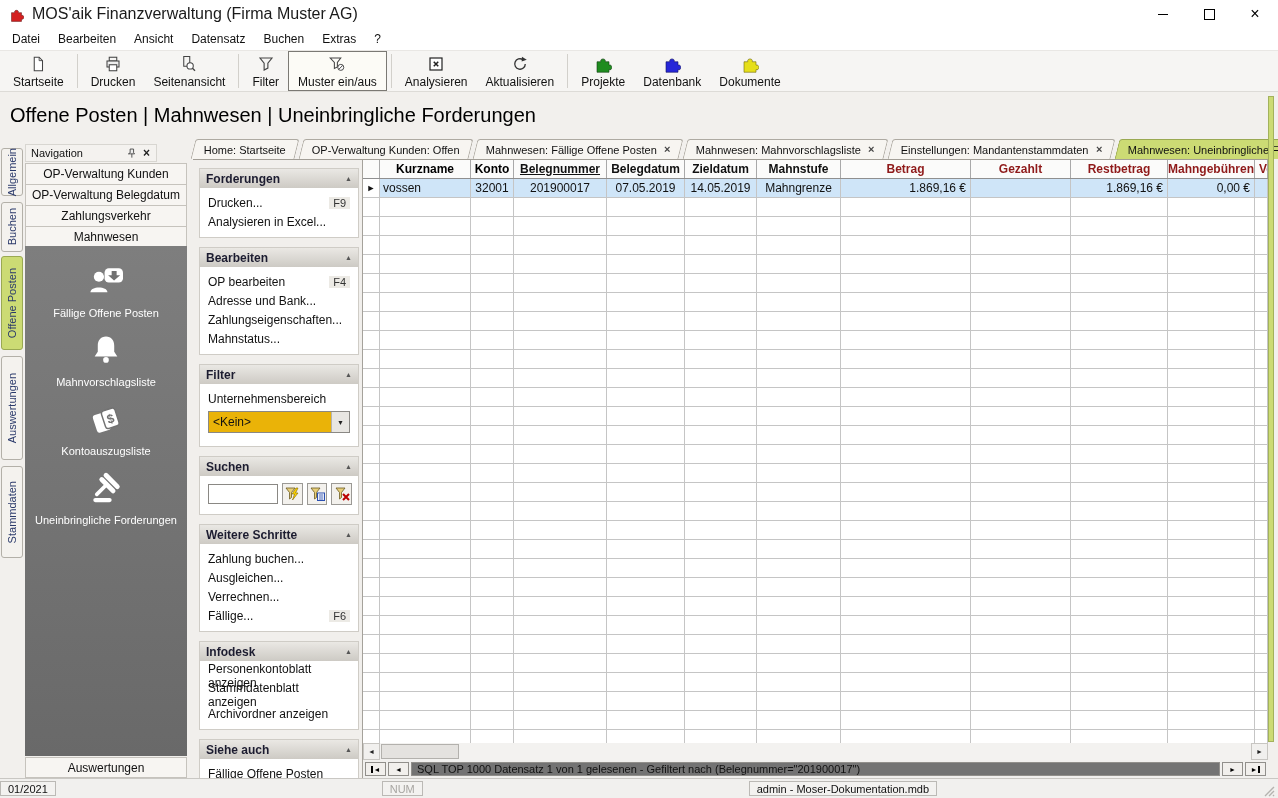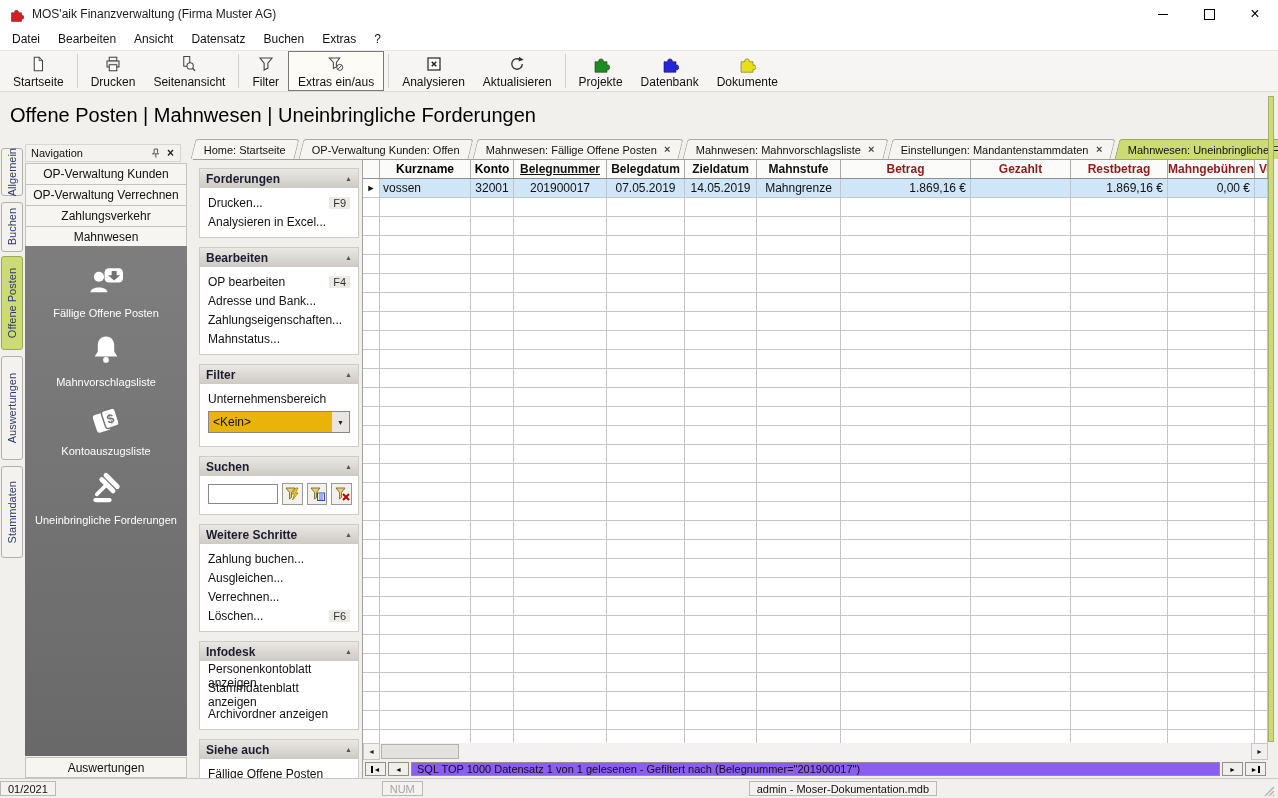--- a/index.html
+++ b/index.html
@@ -1,21 +1,21 @@
 <!DOCTYPE html>
 <html><head>
 <meta charset="utf-8">
 <style>
   html,body{margin:0;padding:0;background:#555;}
   .app{position:relative;width:1278px;height:798px;overflow:hidden;background:#f2f0ed;
        font-family:"Liberation Sans",sans-serif;font-size:12px;color:#111;}
   
   .titlebar{position:absolute;left:0;top:0;width:100%;height:28px;background:#fff;display:flex;align-items:center;}
   .ticon{margin-left:9px;display:flex;}
-  .title-text{margin-left:8px;font-size:12px;color:#1a1a1a;}
+  .title-text{margin-left:8px;font-size:16px;color:#1a1a1a;}
   .win-controls{margin-left:auto;display:flex;height:100%;}
   .win-btn{width:46px;display:flex;align-items:center;justify-content:center;}
   .glyph-min{width:10px;border-bottom:1px solid #000;height:1px;display:inline-block;}
   .glyph-max{width:9px;height:9px;border:1px solid #000;display:inline-block;}
   .glyph-close{font-size:16px;line-height:1;color:#000;}
   
   .menubar{position:absolute;left:0;top:28px;width:100%;height:22px;background:#fff;display:flex;align-items:center;padding-left:3px;border-bottom:1px solid #e9e7e4;}
   .menu-item{padding:0 9px;font-size:12px;}
   
   .toolbar{position:absolute;left:0;top:51px;width:100%;height:40px;background:#f6f5f3;border-bottom:1px solid #dddbd7;display:flex;align-items:stretch;padding-left:4px;}
@@ -31,21 +31,21 @@
   .tab{height:19px;display:flex;align-items:center;padding:0 10px;background:#f7f5f1;border:1px solid #aeaaa2;border-bottom:none;margin-right:4px;transform:skewX(-14deg);border-radius:3px 3px 0 0;font-size:11px;white-space:nowrap;}
   .tab>*{transform:skewX(14deg);}
   .tab.active{background:#ccdb74;border-color:#9aa952;}
   .tab-close{margin-left:7px;font-size:11px;font-weight:bold;color:#444;line-height:1;}
   
   .side-tab{position:absolute;left:1px;width:22px;background:#f4f2ee;border:1px solid #b3b0a8;border-radius:3px;
             display:flex;align-items:center;justify-content:center;box-sizing:border-box;}
   .side-tab span{writing-mode:vertical-rl;transform:rotate(180deg);font-size:11px;color:#2b3a6b;white-space:nowrap;}
   .side-tab.active{background:#ccdb74;border-color:#9aa952;}
   
-  .nav-header{position:absolute;left:25px;top:144px;width:156px;height:18px;display:flex;align-items:center;font-size:11px;padding:0 2px;box-sizing:border-box;border:1px solid #d8d6d1;background:#f4f2ef;}
+  .nav-header{position:absolute;left:25px;top:144px;width:132px;height:18px;display:flex;align-items:center;font-size:11px;padding:0 2px;box-sizing:border-box;border:1px solid #d8d6d1;background:#f4f2ef;}
   .nav-header .nv-title{flex:1;padding-left:3px;}
   .nv-ico{width:15px;display:flex;align-items:center;justify-content:center;font-weight:bold;font-size:12px;color:#222;}
   .nav-buttons{position:absolute;left:25px;top:164px;width:162px;}
   .nav-btn{height:20px;border:1px solid #c6c3bd;background:#f7f5f2;margin-top:-1px;display:flex;align-items:center;justify-content:center;font-size:12px;}
   .dark-panel{position:absolute;left:25px;top:246px;width:162px;height:510px;background:linear-gradient(#7e7e7e,#696969);padding-top:8px;box-sizing:border-box;}
   .dp-item{height:69px;display:flex;flex-direction:column;align-items:center;justify-content:flex-end;color:#fff;font-size:11px;gap:7px;padding-bottom:4px;box-sizing:border-box;}
   .dp-item .dp-label{white-space:nowrap;}
   .nav-footer{position:absolute;left:25px;top:757px;width:162px;height:21px;border:1px solid #c6c3bd;background:#f7f5f2;display:flex;align-items:center;justify-content:center;font-size:12px;box-sizing:border-box;}
   
   .task{position:absolute;left:190px;top:160px;width:172px;height:618px;background:#f1efec;display:flex;flex-direction:column;padding:8px 0 14px 9px;gap:9px;box-sizing:border-box;}
@@ -79,21 +79,21 @@
   
   .hscroll{position:absolute;left:362px;top:743px;width:906px;height:17px;background:#f3f2f0;border-left:1px solid #a5a29b;display:flex;box-sizing:border-box;}
   .hs-btn{width:17px;height:100%;display:flex;align-items:center;justify-content:center;font-size:7px;background:#f1f0ee;border:1px solid #c8c6c2;box-sizing:border-box;color:#222;}
   .hs-track{flex:1;position:relative;}
   .hs-thumb{position:absolute;left:1px;top:1px;height:13px;width:76px;background:#e4e2df;border:1px solid #b3b1ad;}
   
   .recnav{position:absolute;left:362px;top:760px;width:906px;height:18px;background:#f1f0ee;border-left:1px solid #a5a29b;display:flex;align-items:center;gap:2px;padding:0 2px;box-sizing:border-box;}
   .rn-btn{width:21px;height:14px;border:1px solid #918f8b;background:#f1efec;display:flex;align-items:center;justify-content:center;font-size:7px;color:#000;box-sizing:border-box;}
   .gb-l{border-left:2px solid #000;padding-left:1px;line-height:1;}
   .gb-r{border-right:2px solid #000;padding-right:1px;line-height:1;}
-  .rn-status{flex:1;height:14px;border:1px solid #918f8b;background:#8b5cf6;display:flex;align-items:center;padding-left:5px;font-size:11px;white-space:nowrap;overflow:hidden;box-sizing:border-box;}
+  .rn-status{flex:1;height:14px;border:1px solid #918f8b;background:#737373;display:flex;align-items:center;padding-left:5px;font-size:11px;white-space:nowrap;overflow:hidden;box-sizing:border-box;}
   
   .green-strip{position:absolute;left:1268px;top:96px;width:6px;height:646px;background:#ccdb74;border:1px solid #a3b25c;box-sizing:border-box;}
   
   .statusbar{position:absolute;left:0;top:778px;width:100%;height:20px;background:#f1f0ee;border-top:1px solid #c9c7c3;display:flex;align-items:center;justify-content:space-between;gap:3px;padding-right:2px;box-sizing:border-box;}
   .sb-box{height:15px;border:1px solid #bbb9b5;display:flex;align-items:center;padding:0 7px;font-size:11px;box-sizing:border-box;background:#f3f2f0;}
   .sb-num{color:#a8a6a2;}
   .sb-grip{width:13px;height:16px;display:flex;align-items:flex-end;}
 </style>
 </head>
 <body>
@@ -171,21 +171,21 @@
       <span class="tb-label">Filter</span>
     </div>
     <div class="tb-btn active">
       <span class="tb-icon">
           <svg width="18" height="18" viewBox="0 0 24 24">
             <path d="M3 4 H17 L12.5 10 V16 L8.5 18 V10 Z" fill="none" stroke="#444" stroke-width="1.4"></path>
             <circle cx="17" cy="16.5" r="4" fill="#fff" stroke="#444" stroke-width="1.3"></circle>
             <path d="M14.4 19.1 L19.6 13.9" stroke="#444" stroke-width="1.3"></path>
           </svg>
         </span>
-      <span class="tb-label">Extras ein/aus</span>
+      <span class="tb-label">Muster ein/aus</span>
     </div>
     <div class="tb-sep"></div>
     <div class="tb-btn">
       <span class="tb-icon">
           <svg width="18" height="18" viewBox="0 0 24 24">
             <rect x="4" y="4" width="16" height="16" fill="#fff" stroke="#222" stroke-width="1.6"></rect>
             <path d="M9 9 L15 15 M15 9 L9 15" stroke="#222" stroke-width="2"></path>
           </svg>
         </span>
       <span class="tb-label">Analysieren</span>
@@ -275,21 +275,21 @@
           <g stroke="#444" stroke-width="1.3" fill="#eee">
             <path d="M6 1.5 h5 v5.5 l1.5 1.5 h-9 L6 7 Z"></path>
             <path d="M8.5 8.5 V14"></path>
           </g>
         </svg>
       </span>
     <span class="nv-ico">×</span>
   </div>
   <div class="nav-buttons">
     <div class="nav-btn">OP-Verwaltung Kunden</div>
-    <div class="nav-btn">OP-Verwaltung Verrechnen</div>
+    <div class="nav-btn">OP-Verwaltung Belegdatum</div>
     <div class="nav-btn">Zahlungsverkehr</div>
     <div class="nav-btn">Mahnwesen</div>
   </div>
   <div class="dark-panel">
     <div class="dp-item">
       <span><svg width="40" height="34" viewBox="0 0 28 24">
             <circle cx="9" cy="9" r="3.6" fill="#fff"></circle>
             <path d="M3 20 c0-4.5 12-4.5 12 0 z" fill="#fff"></path>
             <rect x="13" y="3" width="13" height="10" rx="3" fill="#fff"></rect>
             <path d="M18 5 h3.5 v3 h2.5 L19.7 11.6 15.5 8 h2.5 z" fill="#717171"></path>
@@ -416,21 +416,21 @@
         <div class="p-item">
             <span>Zahlung buchen...</span>
           </div>
         <div class="p-item">
             <span>Ausgleichen...</span>
           </div>
         <div class="p-item">
             <span>Verrechnen...</span>
           </div>
         <div class="p-item">
-            <span>Löschen...</span>
+            <span>Fällige...</span>
             <span class="p-short">F6</span>
           </div>
       </div>
     </div>
     <div class="panel">
       <div class="panel-h">
           <span>Infodesk</span>
           <span class="collapse">▲</span>
         </div>
       <div class="panel-b">

